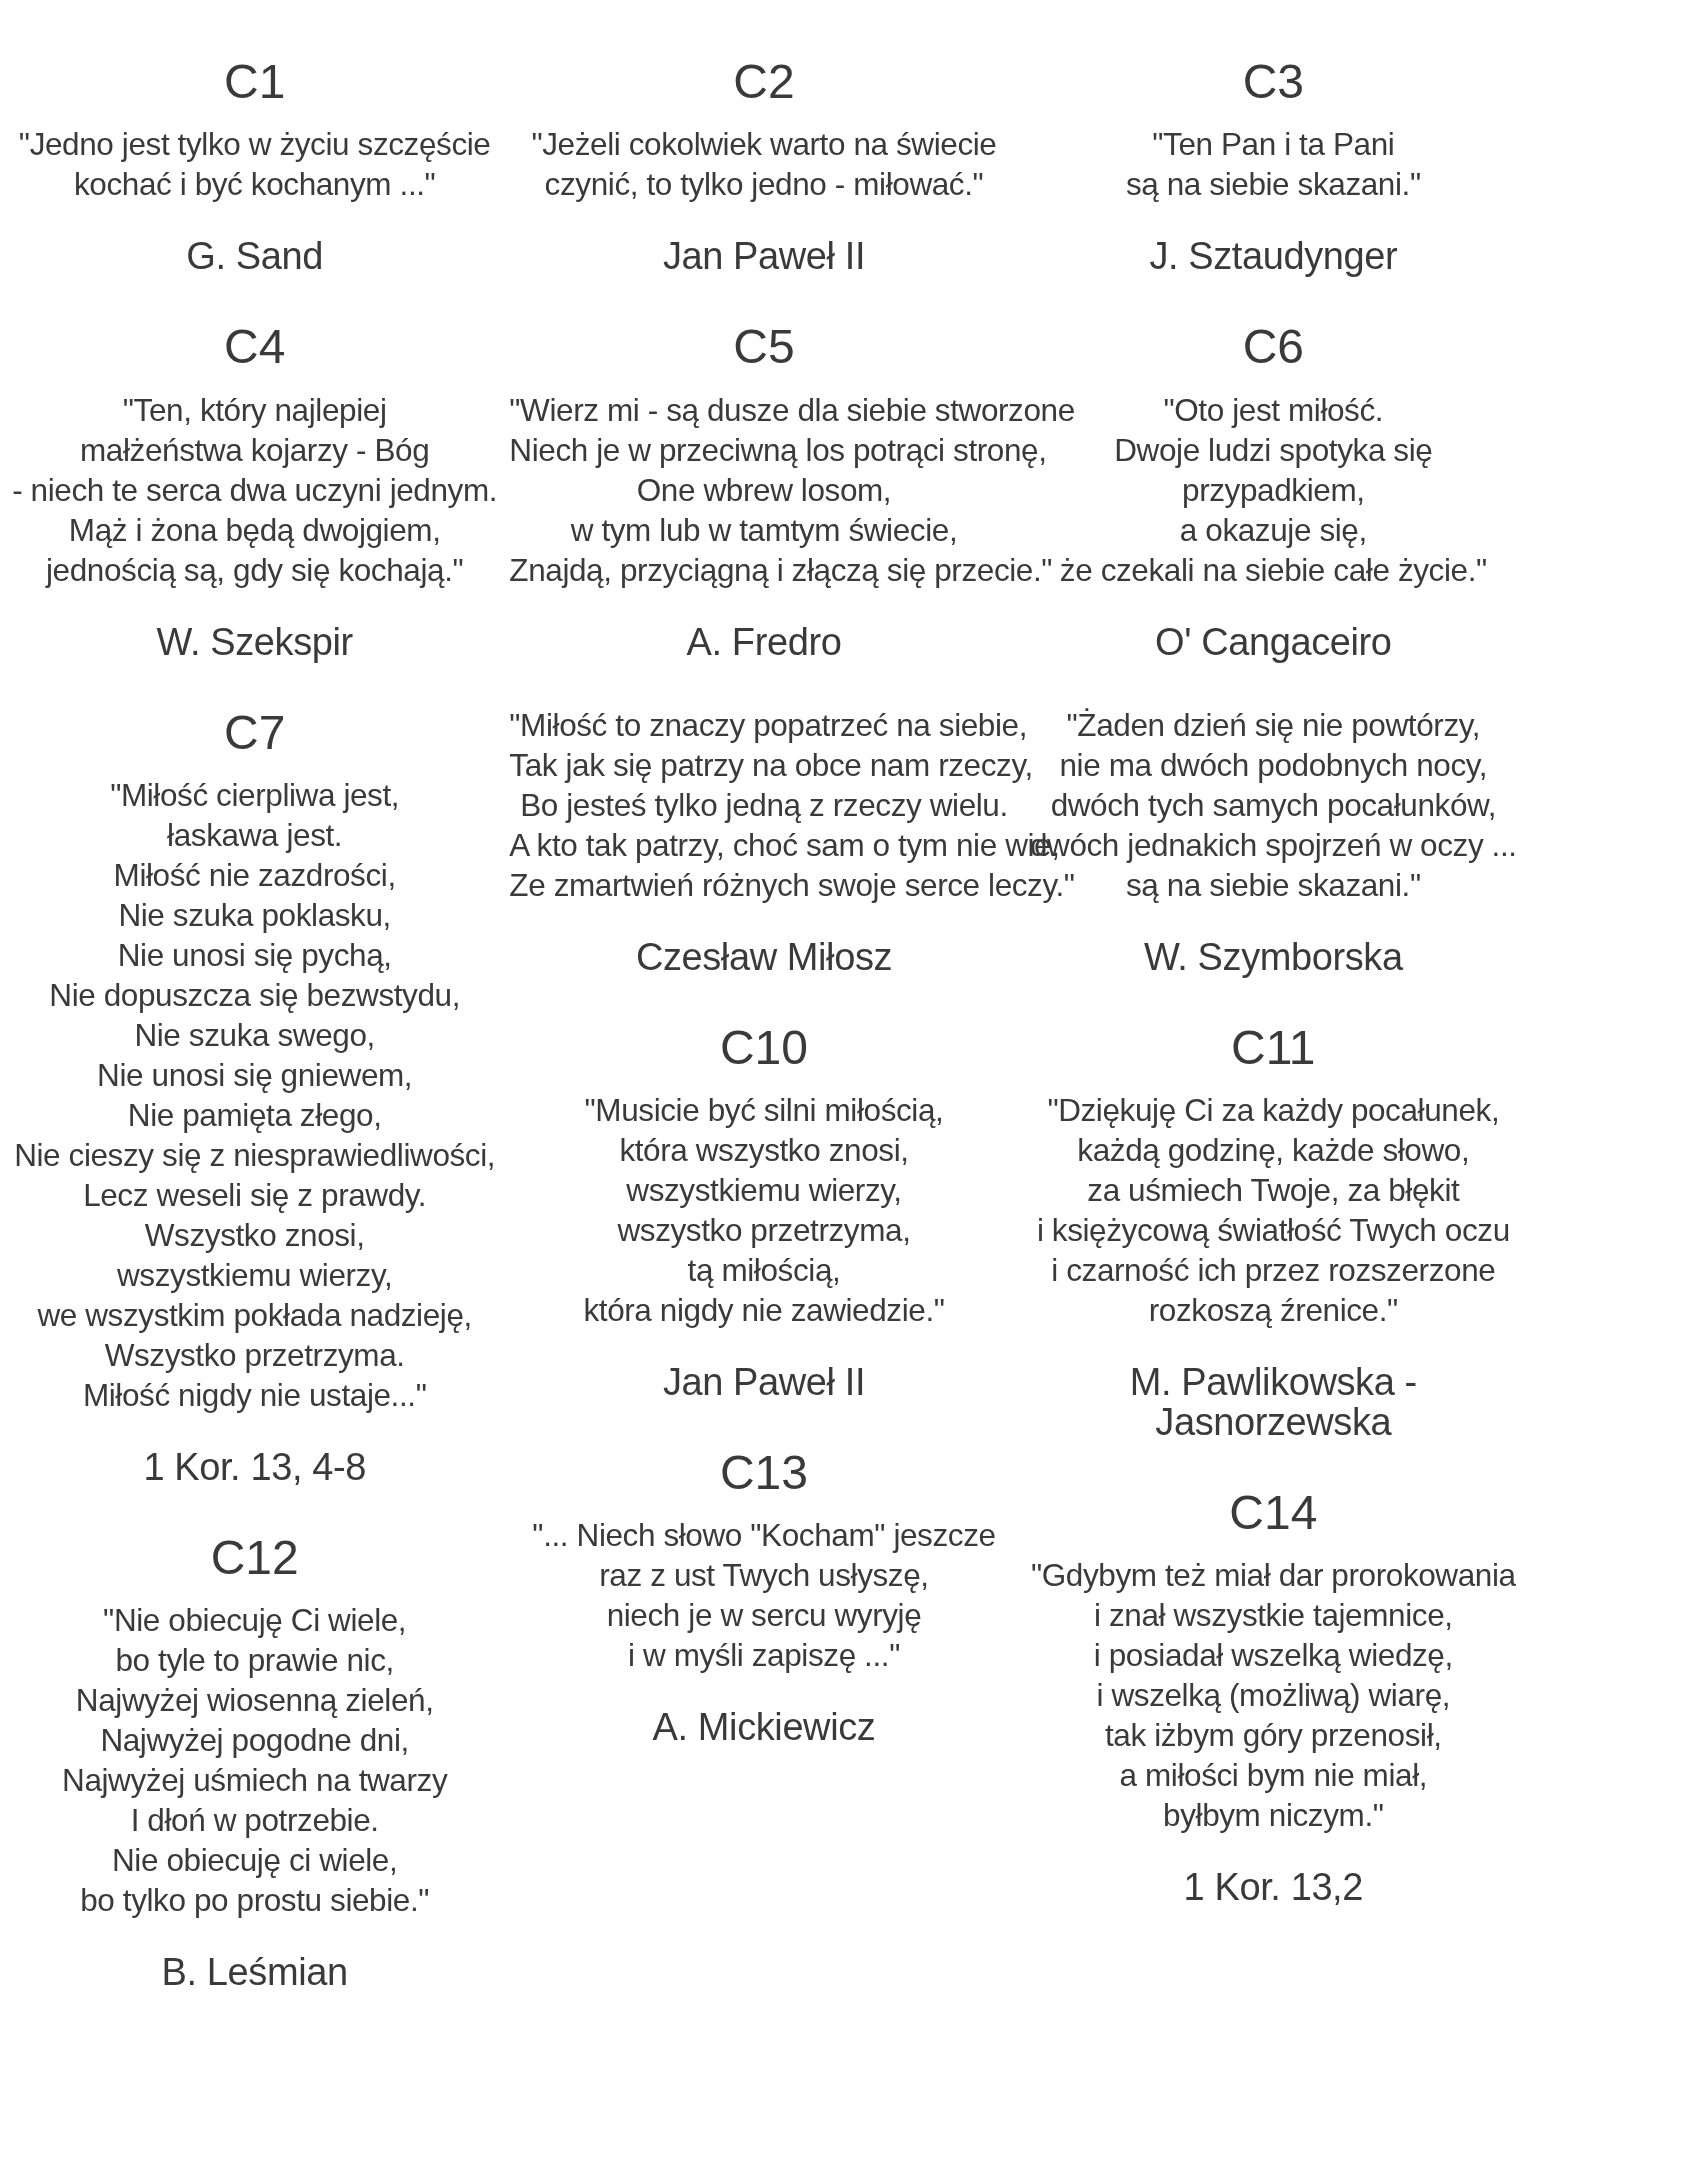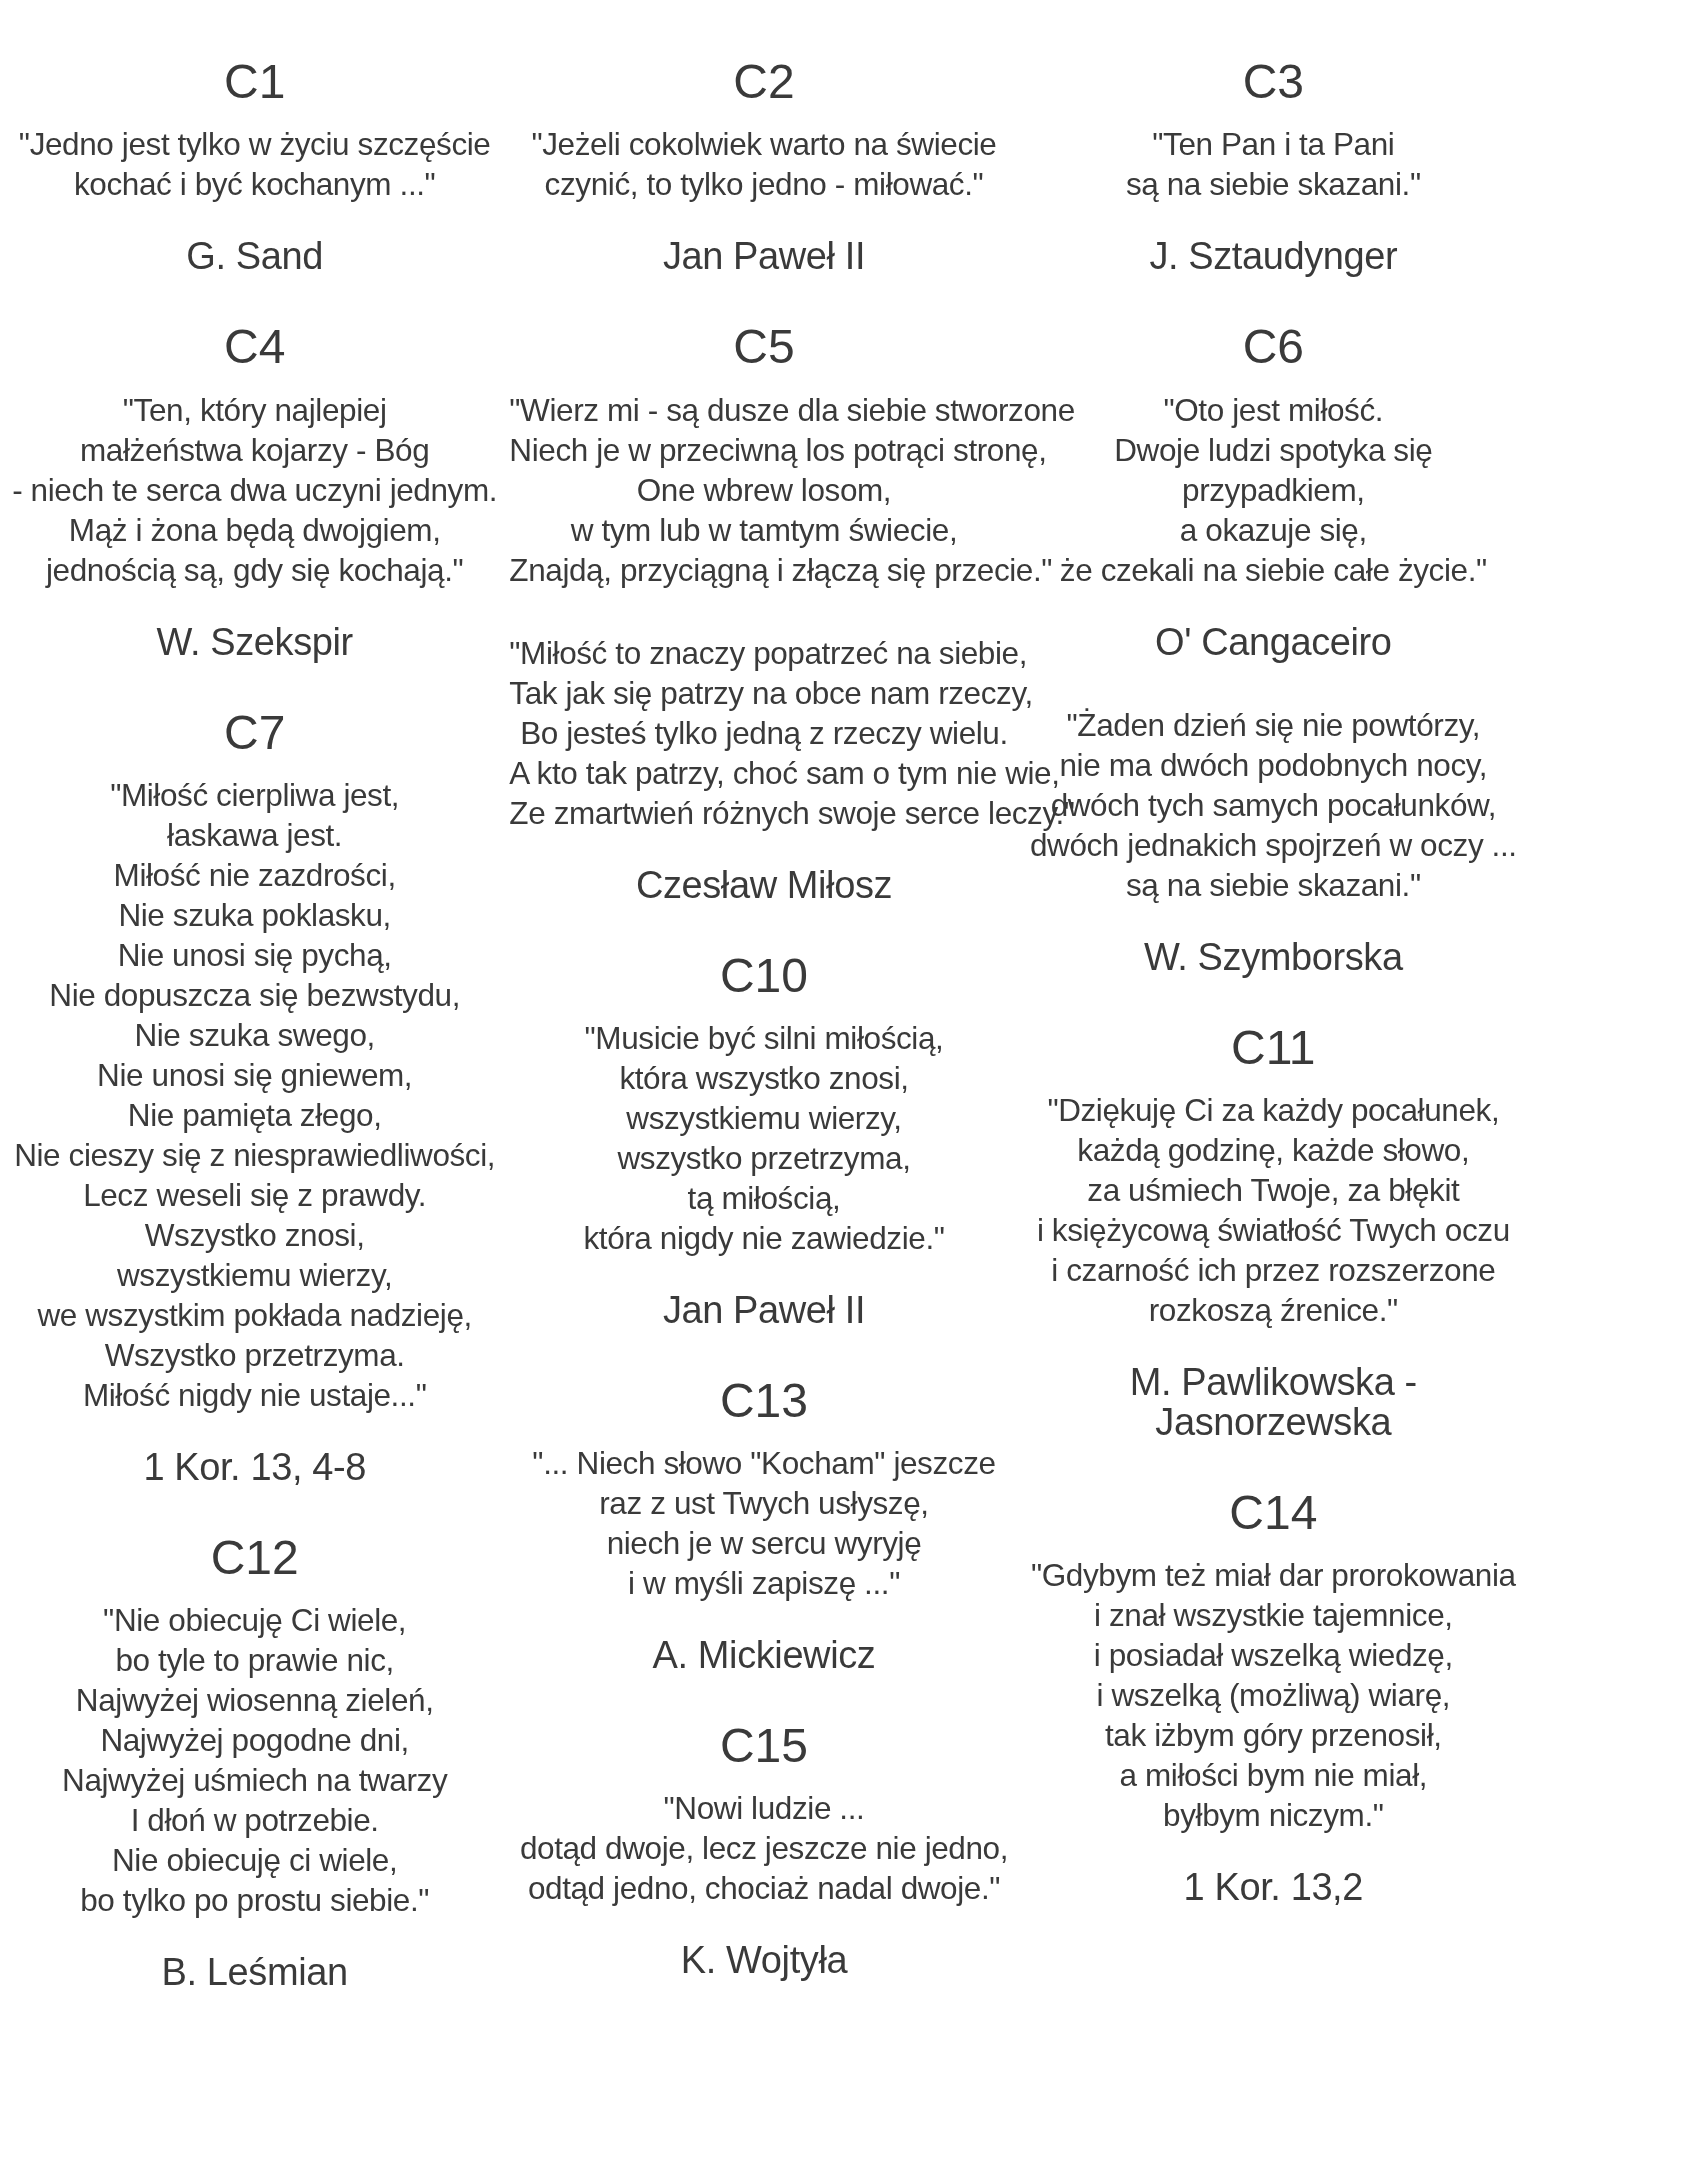--- a/index.html
+++ b/index.html
@@ -116,20 +116,21 @@
 czynić, to tylko jedno - miłować."</p>
       <p class="author">Jan Paweł II</p>
     </section>
     <section class="card">
       <h2 class="cid">C5</h2>
       <p class="quote">"Wierz mi - są dusze dla siebie stworzone
 Niech je w przeciwną los potrąci stronę,
 One wbrew losom,
 w tym lub w tamtym świecie,
 Znajdą, przyciągną i złączą się przecie."</p>
+      <p class="author">A. Fredro</p>
     </section>
     <section class="card">
       <p class="quote">"Miłość to znaczy popatrzeć na siebie,
 Tak jak się patrzy na obce nam rzeczy,
 Bo jesteś tylko jedną z rzeczy wielu.
 A kto tak patrzy, choć sam o tym nie wie,
 Ze zmartwień różnych swoje serce leczy."</p>
       <p class="author">Czesław Miłosz</p>
     </section>
     <section class="card">
@@ -142,27 +143,20 @@
 która nigdy nie zawiedzie."</p>
       <p class="author">Jan Paweł II</p>
     </section>
     <section class="card">
       <h2 class="cid">C13</h2>
       <p class="quote">"... Niech słowo "Kocham" jeszcze
 raz z ust Twych usłyszę,
 niech je w sercu wyryję
 i w myśli zapiszę ..."</p>
       <p class="author">A. Mickiewicz</p>
-    </section>
-    <section class="card">
-      <h2 class="cid">C15</h2>
-      <p class="quote">"Nowi ludzie ...
-dotąd dwoje, lecz jeszcze nie jedno,
-odtąd jedno, chociaż nadal dwoje."</p>
-      <p class="author">K. Wojtyła</p>
     </section>
   </div>
 
   <div class="col">
     <section class="card">
       <h2 class="cid">C3</h2>
       <p class="quote">"Ten Pan i ta Pani
 są na siebie skazani."</p>
       <p class="author">J. Sztaudynger</p>
     </section>

